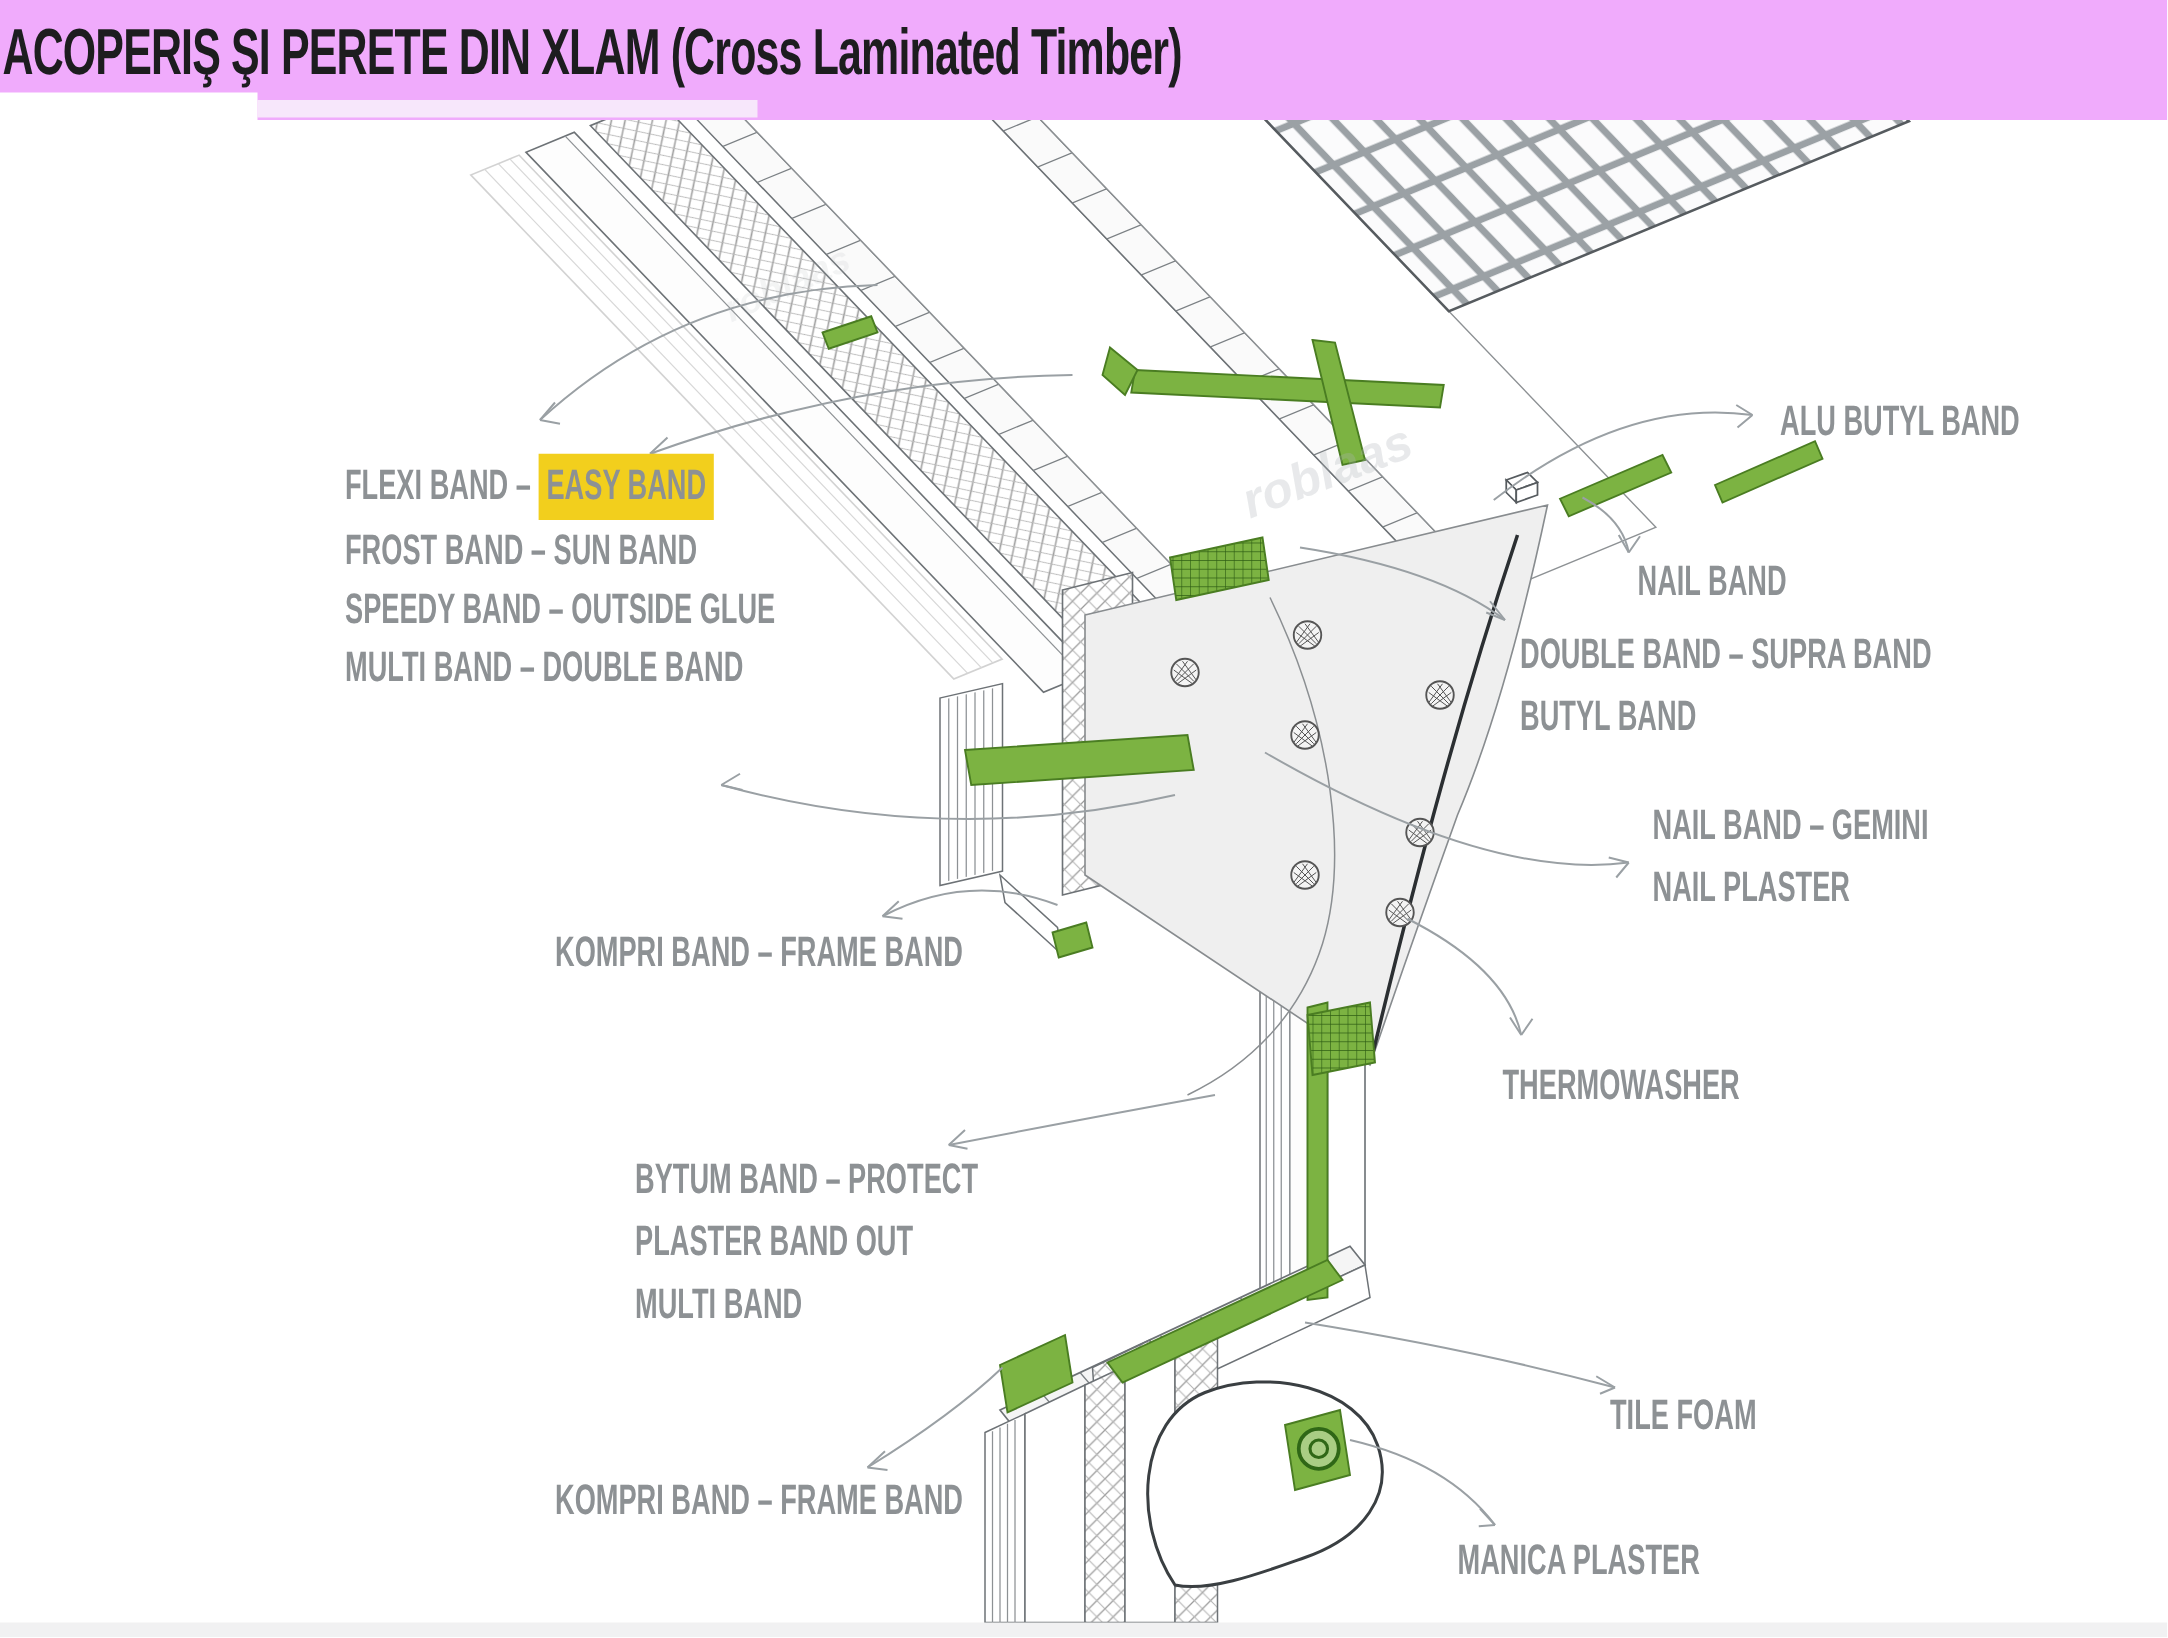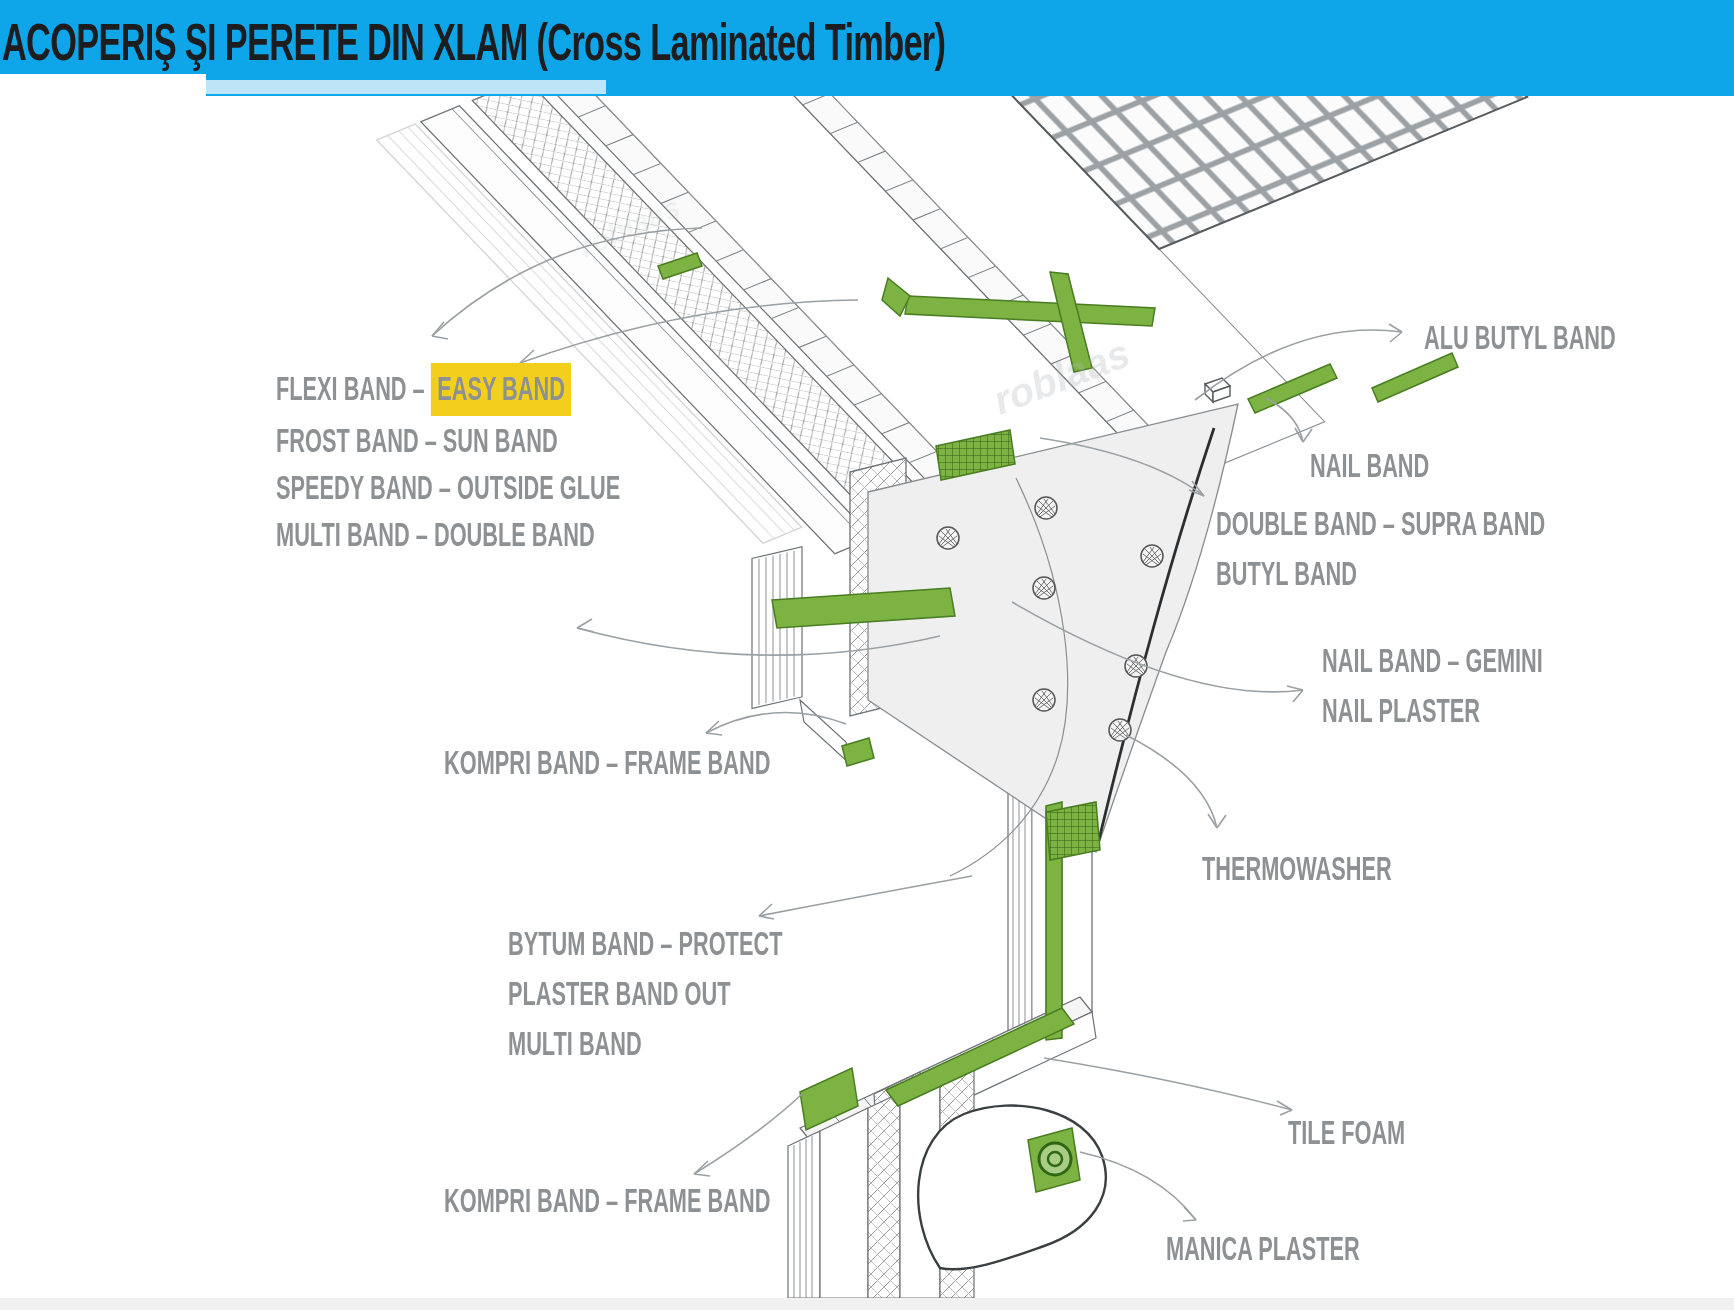--- a/index.html
+++ b/index.html
@@ -1,19 +1,19 @@
 <!DOCTYPE html>
 <html><head>
 <meta charset="utf-8">
 <style>
   html,body{margin:0;padding:0;background:#ffffff;}
   .stage{position:relative;width:1734px;height:1310px;background:#ffffff;overflow:hidden;
          font-family:"Liberation Sans",sans-serif;}
   .diagram-svg{position:absolute;left:0;top:0;z-index:1;}
-  .header{position:absolute;left:0;top:0;width:1734px;height:96px;background:#0ea5e9;z-index:10;}
+  .header{position:absolute;left:0;top:0;width:1734px;height:96px;background:#f0abfc;z-index:10;}
   .page-title{position:absolute;left:2px;top:12px;font-size:52px;font-weight:700;color:#1d1d1f;
               letter-spacing:-1px;white-space:nowrap;transform:scaleX(.66);transform-origin:0 0;}
   .title-underline{position:absolute;left:0;top:74px;width:206px;height:22px;background:#ffffff;}
   .title-underline2{position:absolute;left:206px;top:80px;width:400px;height:14px;background:#fafbfb;opacity:.75;}
   .footer-strip{position:absolute;left:0;top:1298px;width:1734px;height:12px;background:#f1f1f2;z-index:10;}
   .lbl{position:absolute;z-index:20;font-size:34px;font-weight:700;color:#8d9194;line-height:1;
        white-space:nowrap;transform:scaleX(.64);transform-origin:0 0;letter-spacing:0;}
   .hl{background:#f2cf1d;padding:6px 10px 9px 10px;}
 </style>
 </head>

